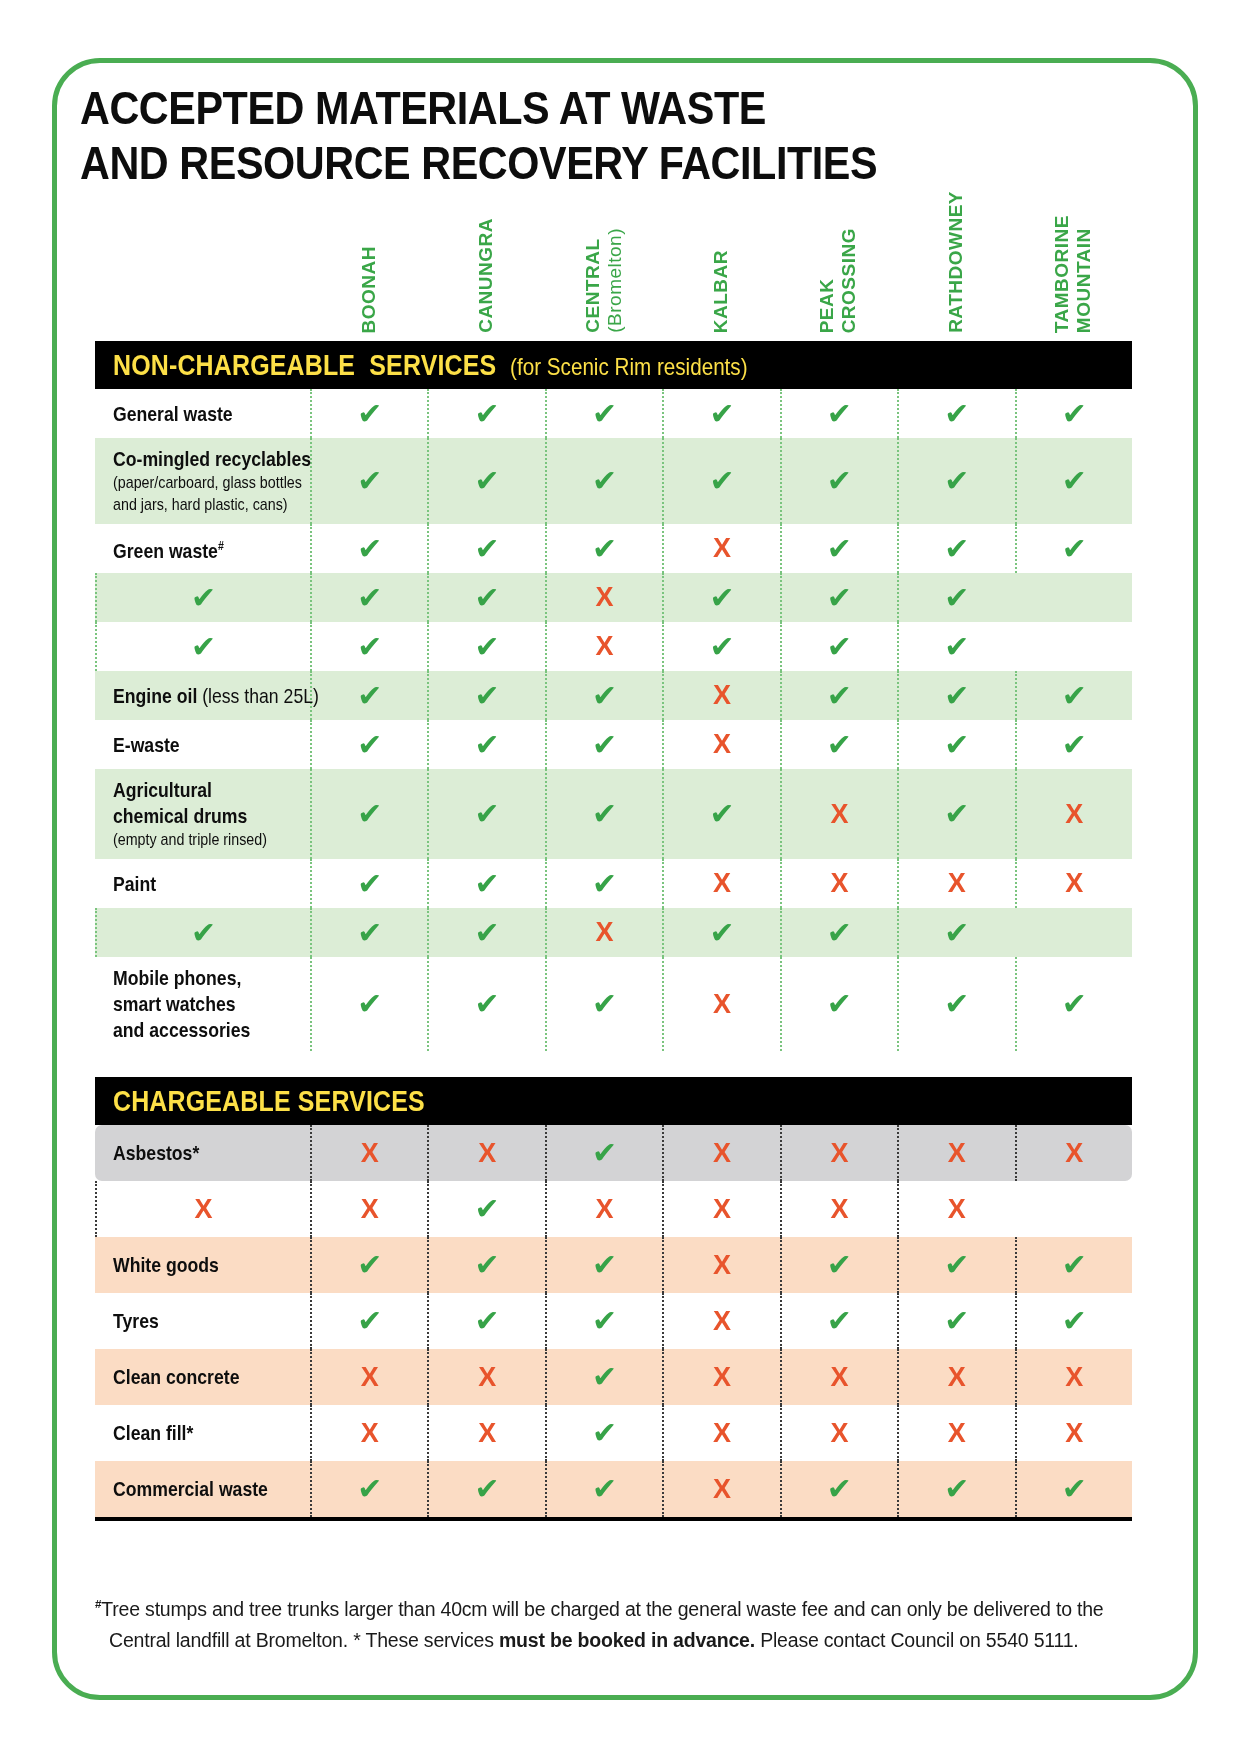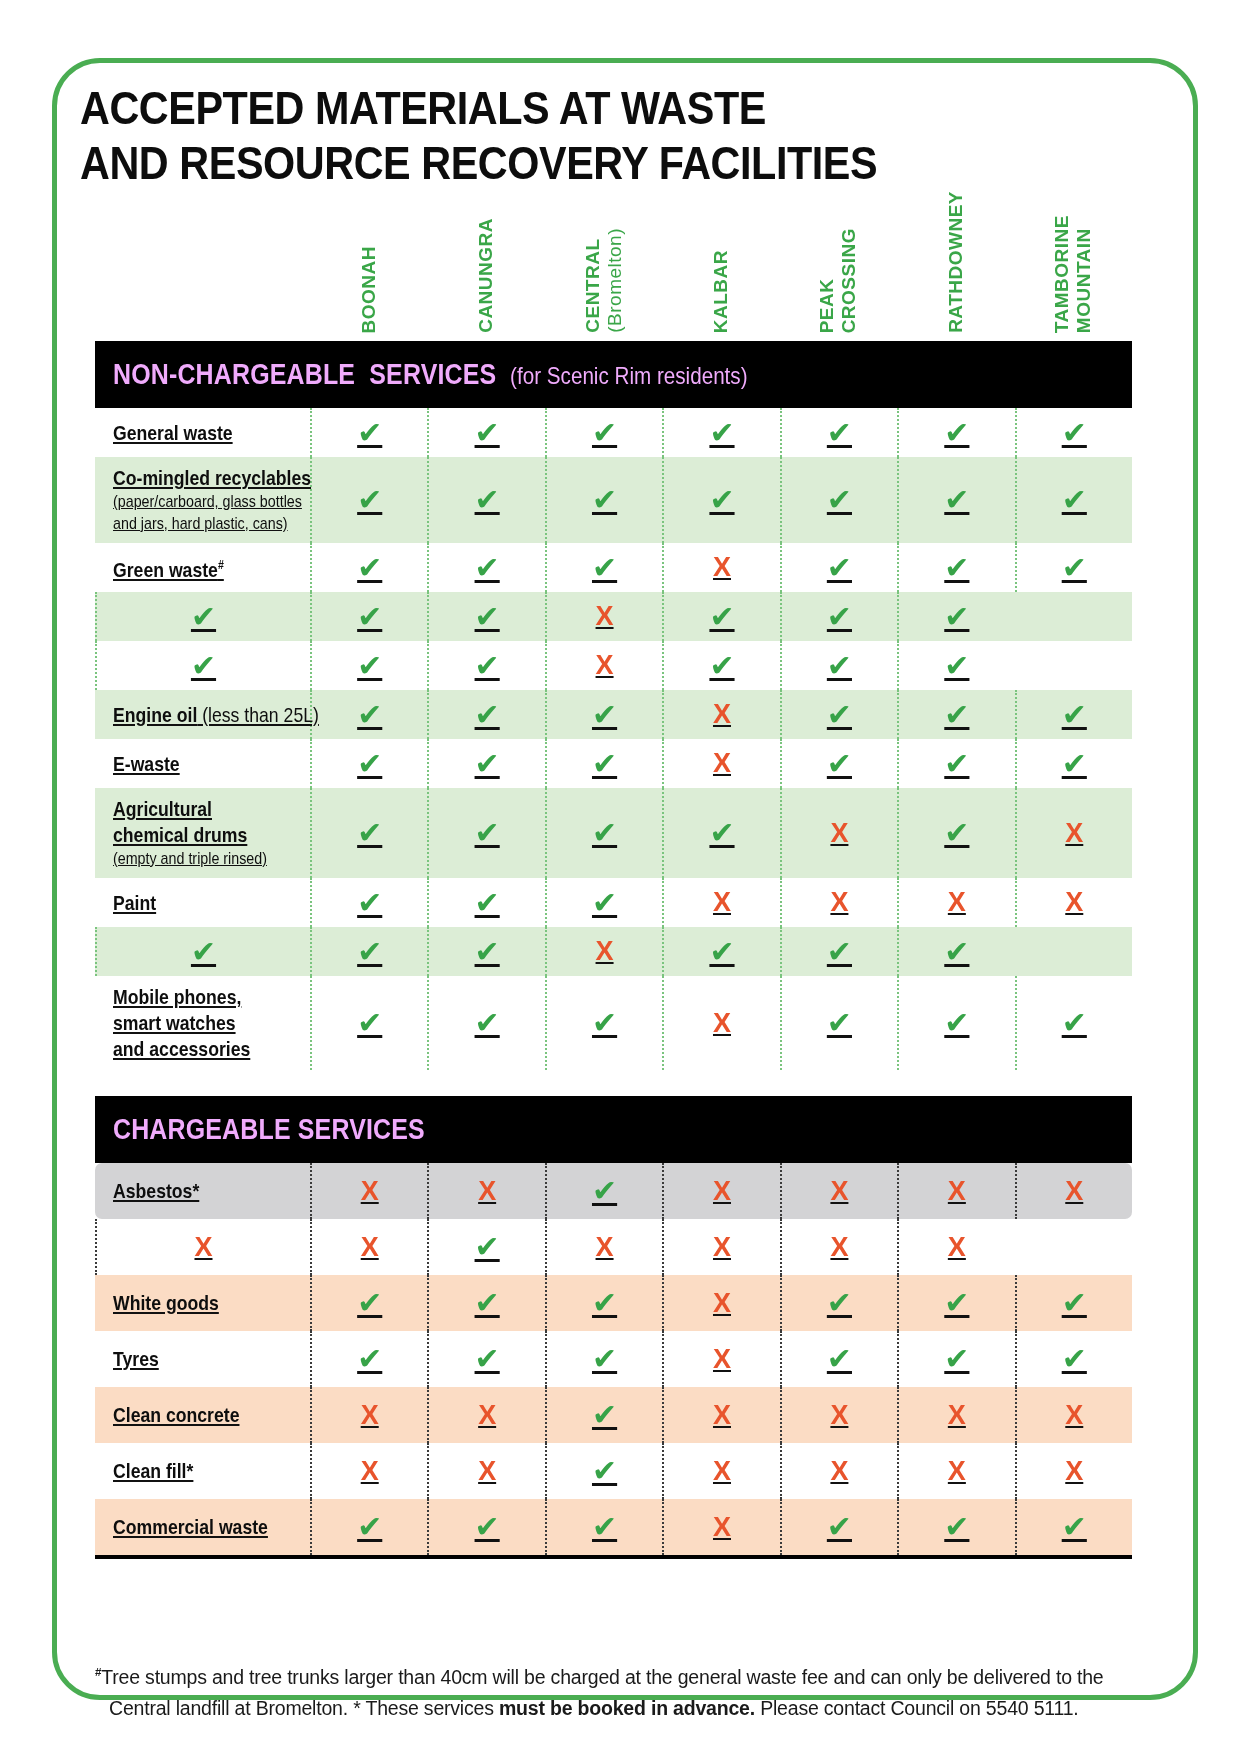--- a/index.html
+++ b/index.html
@@ -27,27 +27,27 @@
     position:absolute; bottom:0;
     writing-mode:vertical-rl;
     transform:translateX(-50%) rotate(180deg);
     font-size:19px; font-weight:bold; letter-spacing:.5px; line-height:22px;
     color:var(--green-text); white-space:nowrap;
   }
   .colhead .reg { font-weight:normal; }
   
   .table { position:absolute; left:95px; top:341px; width:1037px; }
   .bar {
-    height:67px; background:var(--bar-black); color:#f0abfc;
+    height:48px; background:var(--bar-black); color:#fde047;
     display:flex; align-items:center; padding-left:18px;
   }
   .barin { transform:scaleX(.86); transform-origin:left center; display:flex; align-items:baseline; white-space:pre; }
   .b1 { font-weight:bold; font-size:29px; letter-spacing:.2px; white-space:pre; }
   .b2 { font-weight:normal; font-size:24px; margin-left:16px; white-space:pre; }
-  .row { display:grid; grid-template-columns:215px repeat(7, 1fr); min-height:49px;text-decoration:underline; }
+  .row { display:grid; grid-template-columns:215px repeat(7, 1fr); min-height:49px; }
   #sec1 .row { min-height:56px; }
   .shade-white { background:#ffffff; }
   .shade-green { background:var(--row-green); }
   .shade-peach { background:var(--row-peach); }
   .shade-gray  { background:var(--row-gray);border-radius:7px; }
   .lbl {
     display:flex; flex-direction:column; justify-content:center;
     padding:8px 4px 8px 18px; overflow:visible;
   }
   .l {
@@ -66,21 +66,21 @@
     font-family:"DejaVu Sans", sans-serif;
     color:var(--check-green); font-size:30px; font-weight:bold; line-height:1;
   }
   .cross {
     font-family:"Liberation Sans", sans-serif;
     color:var(--cross-orange); font-size:27px; font-weight:bold; line-height:1;
   }
   .gap { height:26px; background:#fff; }
   .bottomline { height:4px; background:var(--bar-black); }
   .footnote {
-    position:absolute; left:95px; top:1656px; width:1054px;
+    position:absolute; left:95px; top:1588px; width:1054px;
     font-size:19.5px; line-height:31px; letter-spacing:-0.2px; color:#1a1a1a;
     padding-left:14px; text-indent:-14px;
   }
   .footnote .seg.b { font-weight:bold; }
 </style>
 </head>
 <body>
 
 <div class="page">
   <div class="frame"></div>

